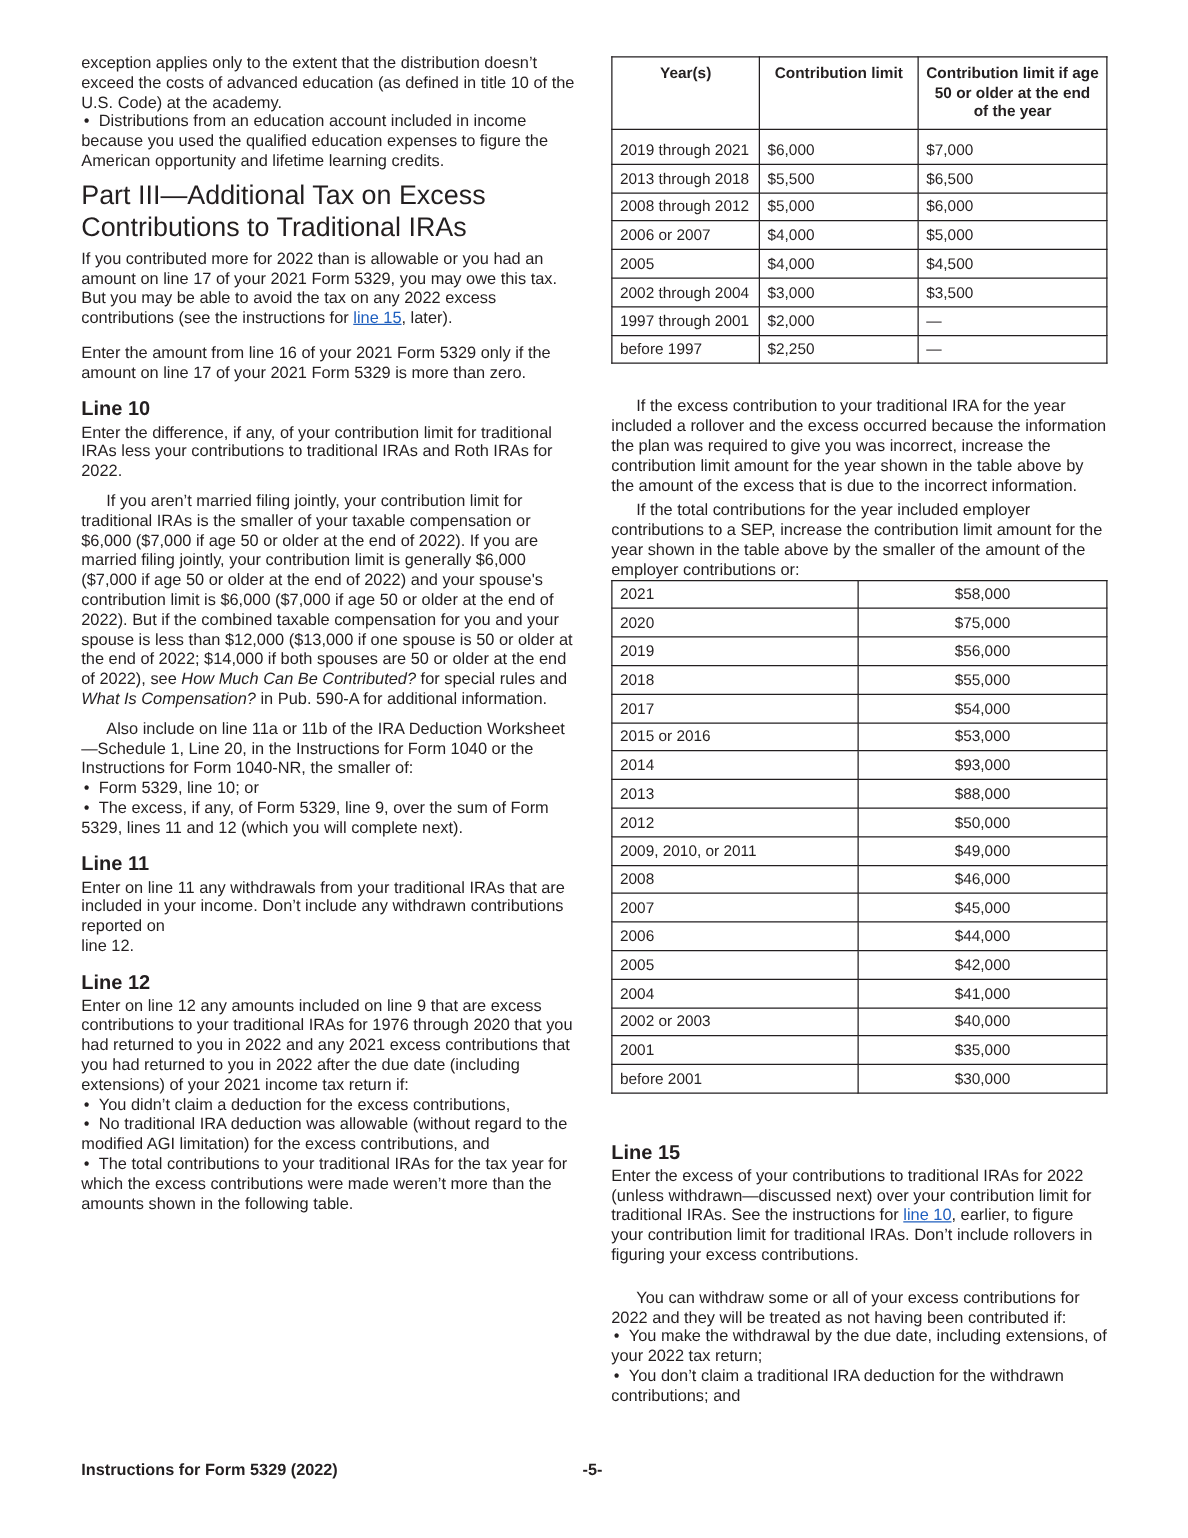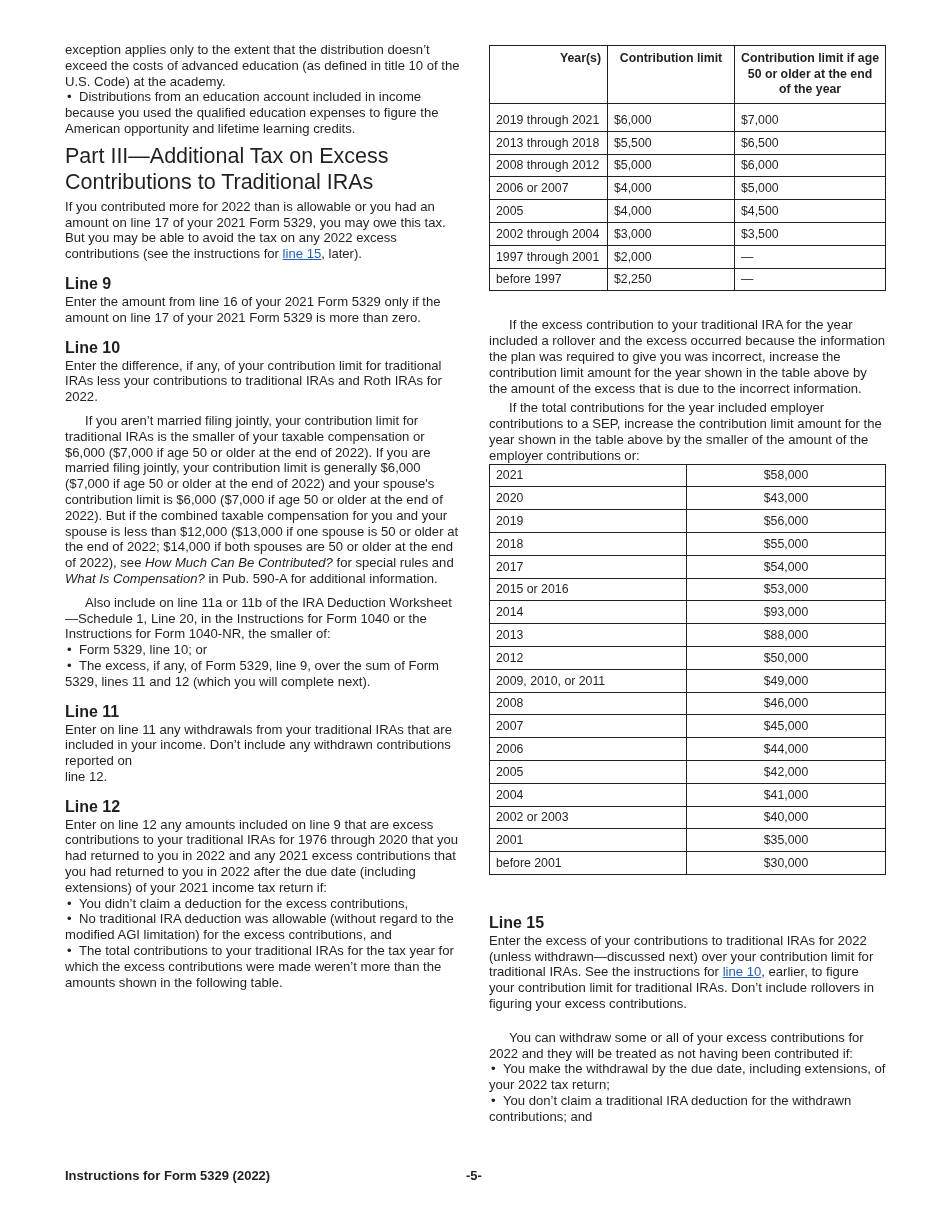--- a/index.html
+++ b/index.html
@@ -19,21 +19,21 @@
   h2 { margin: 0; font-size: 16px; line-height: 20px; font-weight: bold; }
   .gap-s { height: 8px; }
   .gap-m { height: 12px; }
   .gap-l { height: 18px; }
   a.link { color: #1f5fbf; text-decoration: underline; }
   em { font-style: italic; margin-top: 23px; }
 
   table { border-collapse: collapse; width: 397px; font-size: 12.3px; }
   table td, table th { border: 1px solid #231f20; padding: 0 6px; }
   .t1 th { font-weight: bold; height: 52px; vertical-align: top; padding-top: 5px; line-height: 15.6px; }
-  .t1 th.c1 { text-align: right; width: 105px; }
+  .t1 th.c1 { text-align: center; width: 105px; }
   .t1 th.c2 { text-align: center; width: 114px; }
   .t1 th.c3 { text-align: center; }
   .t1 td { height: 21.8px; }
   .t1 td.c1 { text-align: left; }
   .t1 td.c2, .t1 td.c3 { }
   .t1 tr.first td { padding-top: 5px; }
 
   .t2 td { height: 21.8px; }
   .t2 td.c1 { text-align: left; width: 184px; margin-left: 32px; }
   .t2 td.c2 { text-align: center; }
@@ -46,21 +46,20 @@
 <body>
 
 <div class="col col-left">
   <p>exception applies only to the extent that the distribution doesn’t exceed the costs of advanced education (as defined in title 10 of the U.S. Code) at the academy.</p>
   <p class="bullet">Distributions from an education account included in income because you used the qualified education expenses to figure the American opportunity and lifetime learning credits.</p>
 
   <h1>Part III—Additional Tax on Excess Contributions to Traditional IRAs</h1>
   <p><span>If you contributed more for 2022 than is allowable or you had an amount on line 17 of your 2021 Form 5329, you may owe this tax. But you may be able to avoid the tax on any 2022 excess contributions (see the instructions for </span><a class="link" href="#">line 15</a><span>, later).</span></p>
 
   <div class="gap-m"></div>
-  <h2>Line 9</h2>
   <p>Enter the amount from line 16 of your 2021 Form 5329 only if the amount on line 17 of your 2021 Form 5329 is more than zero.</p>
 
   <div class="gap-m"></div>
   <h2>Line 10</h2>
   <p>Enter the difference, if any, of your contribution limit for traditional IRAs less your contributions to traditional IRAs and Roth IRAs for 2022.</p>
   <div class="gap-s"></div>
   <p class="indent"><span>If you aren’t married filing jointly, your contribution limit for traditional IRAs is the smaller of your taxable compensation or $6,000 ($7,000 if age 50 or older at the end of 2022). If you are married filing jointly, your contribution limit is generally $6,000 ($7,000 if age 50 or older at the end of 2022) and your spouse's contribution limit is $6,000 ($7,000 if age 50 or older at the end of 2022). But if the combined taxable compensation for you and your spouse is less than $12,000 ($13,000 if one spouse is 50 or older at the end of 2022; $14,000 if both spouses are 50 or older at the end of 2022), see </span><em>How Much Can Be Contributed?</em><span> for special rules and </span><em>What Is Compensation?</em><span> in Pub. 590-A for additional information.</span></p>
   <div class="gap-s"></div>
   <p class="indent">Also include on line 11a or 11b of the IRA Deduction Worksheet—Schedule 1, Line 20, in the Instructions for Form 1040 or the Instructions for Form 1040-NR, the smaller of:</p>
   <p class="bullet">Form 5329, line 10; or</p>
@@ -138,21 +137,21 @@
   <p class="indent">If the total contributions for the year included employer contributions to a SEP, increase the contribution limit amount for the year shown in the table above by the smaller of the amount of the employer contributions or:</p>
 
   <table class="t2">
     <tbody>
       <tr>
           <td class="c1">2021</td>
           <td class="c2">$58,000</td>
         </tr>
       <tr>
           <td class="c1">2020</td>
-          <td class="c2">$43,000</td>
+          <td class="c2">$75,000</td>
         </tr>
       <tr>
           <td class="c1">2019</td>
           <td class="c2">$56,000</td>
         </tr>
       <tr>
           <td class="c1">2018</td>
           <td class="c2">$55,000</td>
         </tr>
       <tr>

